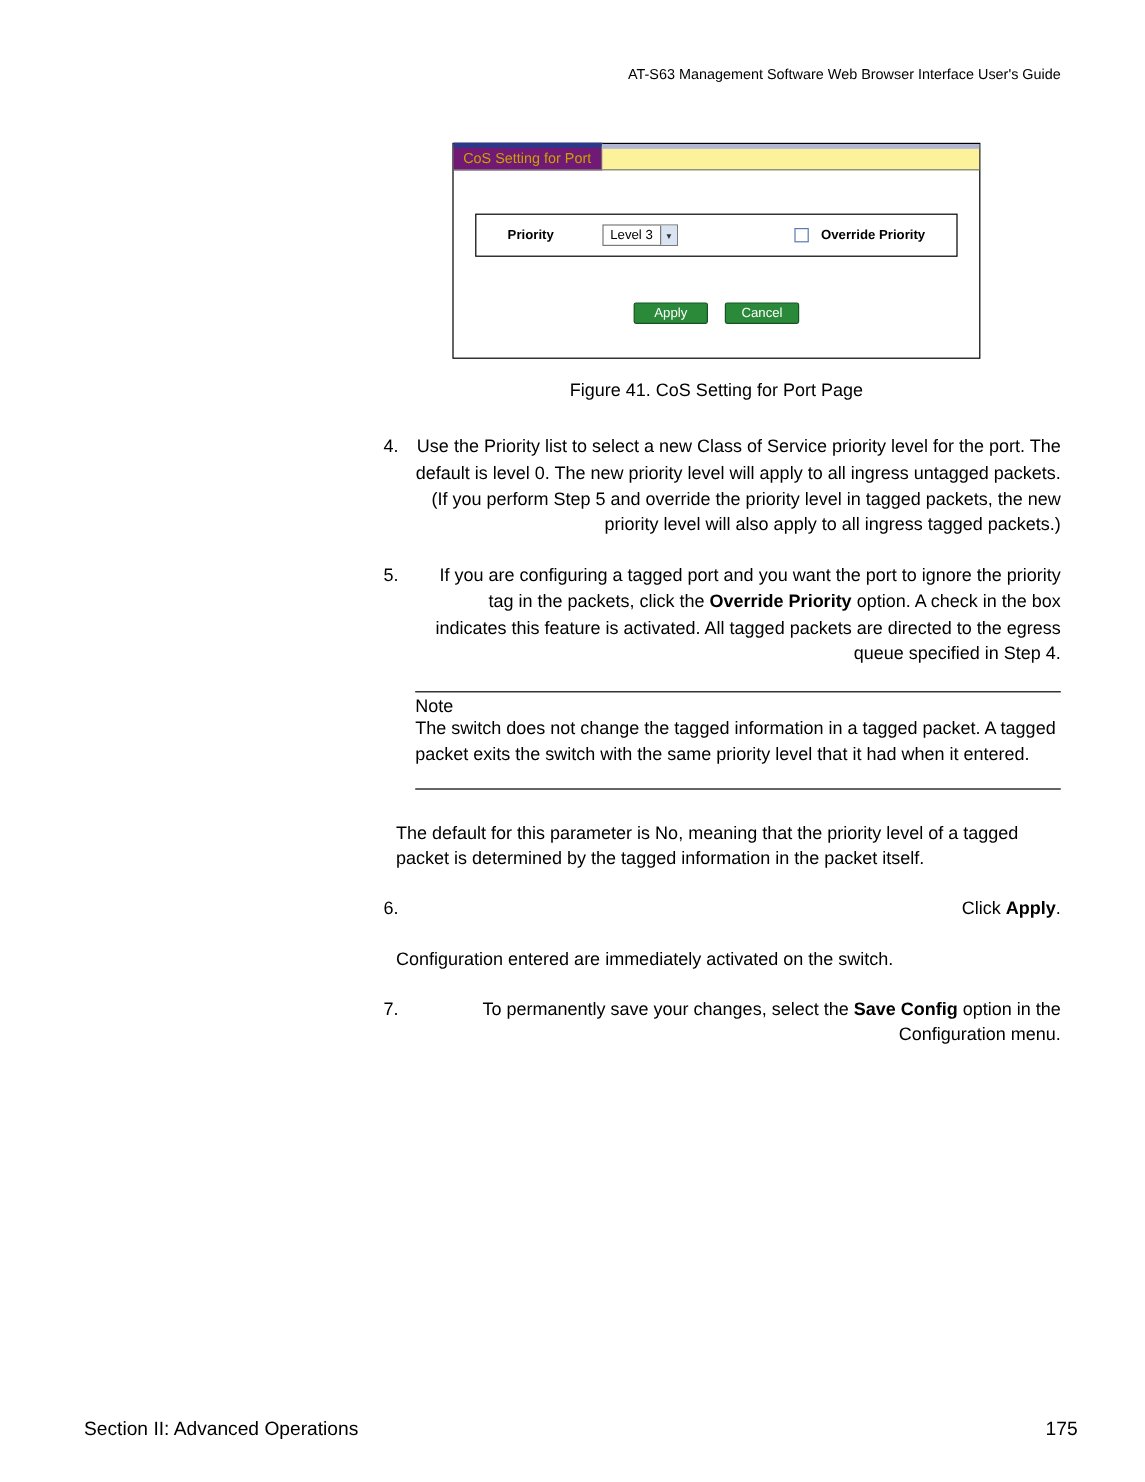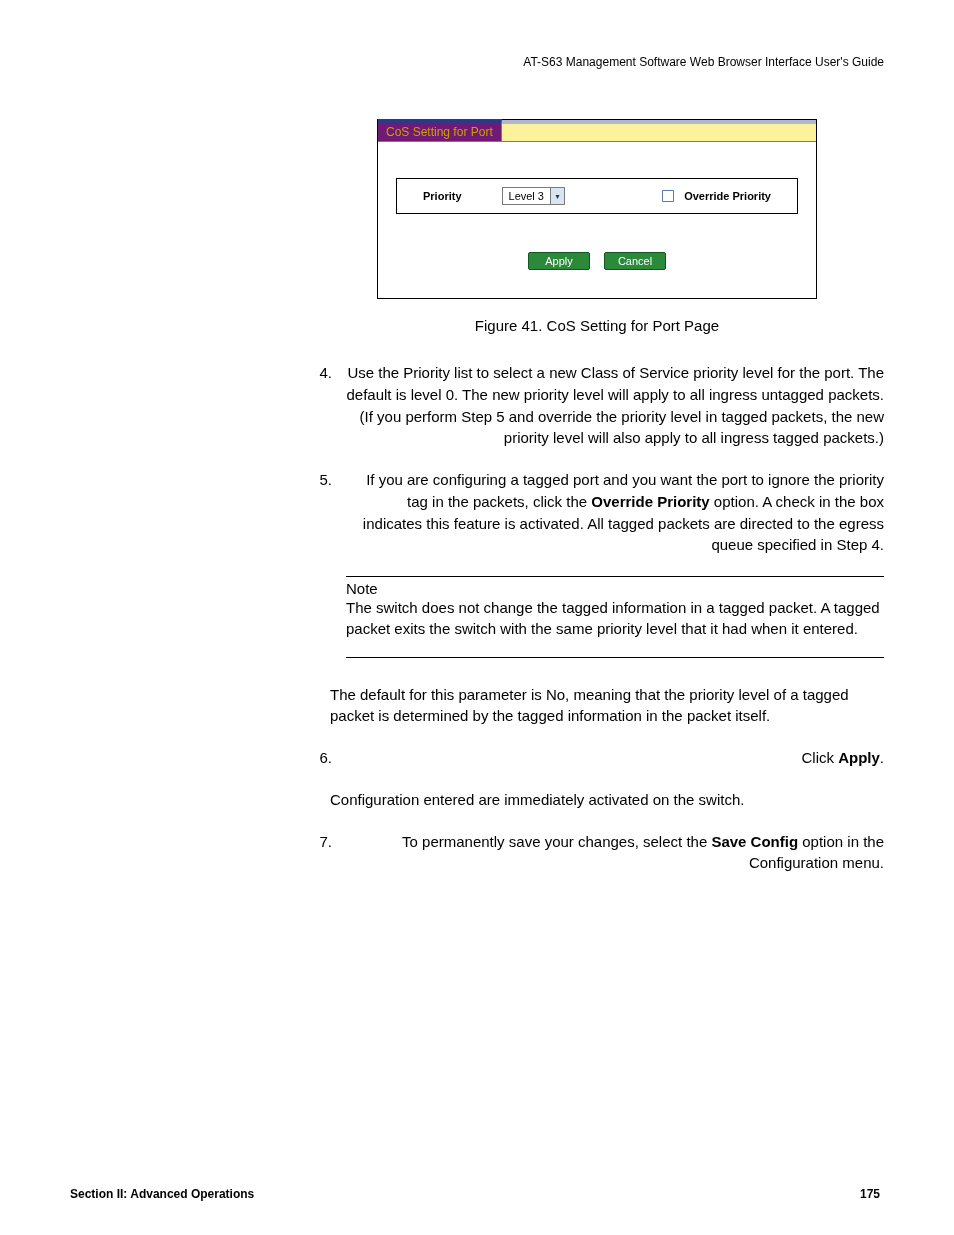--- a/index.html
+++ b/index.html
@@ -118,22 +118,22 @@
     .note-box {
       margin-left:36px; margin-bottom:26px; margin-top:6px;
     }
     .note-box .note-title {
       font-weight:normal; border-top:1px solid #000; padding-top:3px;
     }
     .note-box .note-body {
       border-bottom:1px solid #000; padding-bottom:17px; line-height:1.42;
     }
     .footer {
-      position:absolute; bottom:34px; left:70px; right:74px;
-      display:flex; justify-content:space-between; font-size:12px;font-weight:bold;
+      position:absolute; bottom:34px; left:70px; right:56px;
+      display:flex; justify-content:space-between; font-size:16px;
     }
   </style>
 </head>
 <body>
 
 <div class="page">
   <div class="header-title">AT-S63 Management Software Web Browser Interface User's Guide</div>
 
   <div class="content">
 

